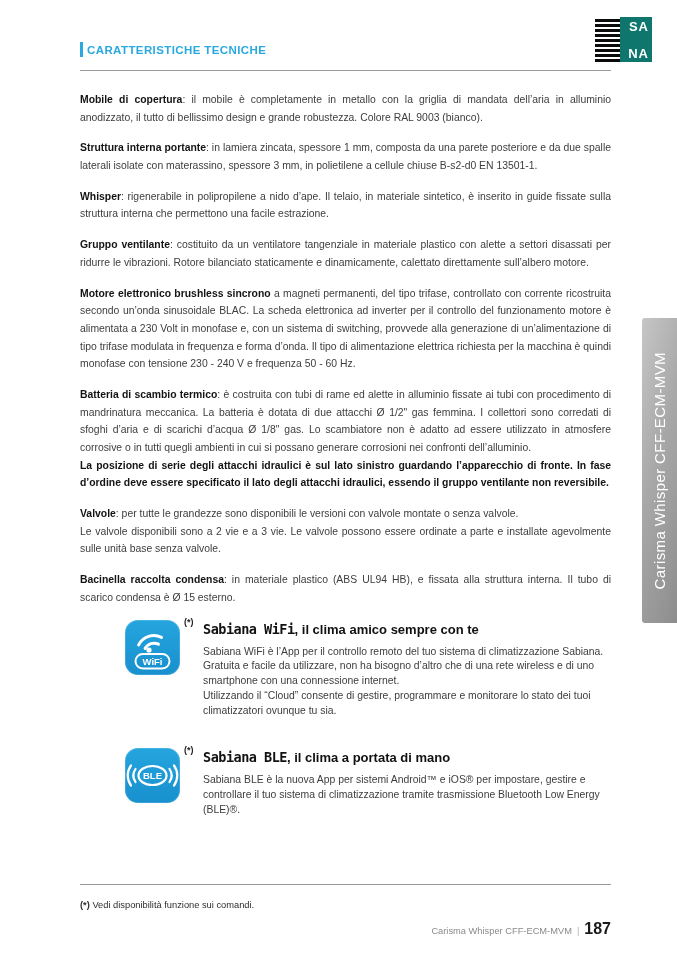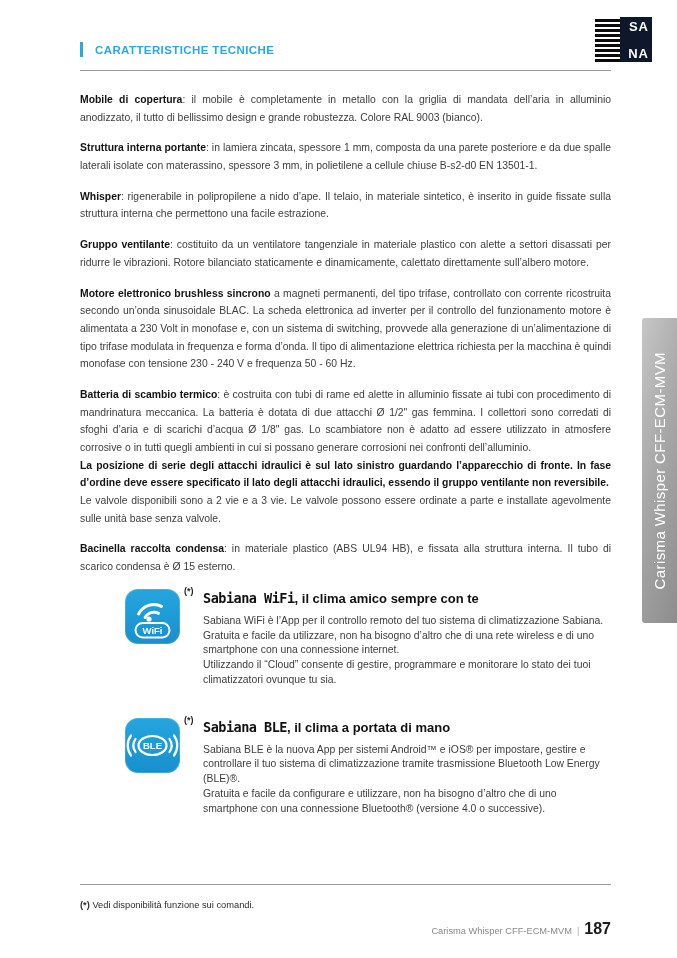--- a/index.html
+++ b/index.html
@@ -1,28 +1,28 @@
 <!DOCTYPE html>
 <html><head>
 <meta charset="utf-8">
 <style>
   html,body{margin:0;padding:0;}
   body{background:#d8d8d8;font-family:"Liberation Sans","DejaVu Sans",sans-serif;}
   .page{position:relative;width:677px;height:958px;background:#ffffff;margin:0 auto;overflow:hidden;}
 
   
-  .logo{position:absolute;top:17px;right:25px;width:57px;height:45px;background:#0f172a;display:flex;}
+  .logo{position:absolute;top:17px;right:25px;width:57px;height:45px;background:#0f766e;display:flex;}
   .logo-stripes{width:44%;height:100%;background:repeating-linear-gradient(0deg,#0b0b0b 0 3px,#ffffff 3px 5px);}
   .logo-letters{flex:1;display:flex;flex-direction:column;justify-content:space-between;align-items:flex-end;padding:3px 3px 2px 0;}
   .logo-letters span{color:#ffffff;font-weight:bold;font-size:13px;line-height:1;letter-spacing:1px;}
 
   
   .content{position:absolute;left:80px;top:36px;width:531px;}
 
-  .section-header{display:flex;align-items:center;gap:12px;margin-top:6px;}
+  .section-header{display:flex;align-items:center;gap:4px;margin-top:6px;}
   .accent-bar{width:3px;height:15px;background:#29A9E0;flex:0 0 3px;}
   .section-title{color:#29A9E0;font-size:11.5px;font-weight:bold;letter-spacing:0.4px;}
   .header-rule{border:none;border-top:1px solid #9a9a9a;margin:13px 0 0 0;height:0;}
 
   .paragraphs{margin-top:20px;}
   .para{font-size:10.4px;line-height:1.7;color:#3d3d3d;text-align:justify;margin:0 0 13px 0;}
   .para strong{color:#141414;}
   .para.attached{margin-top:-13px;}
 
   
@@ -77,20 +77,21 @@
     <hr class="header-rule">
 
     <div class="paragraphs">
       <p class="para"><strong>Mobile di copertura</strong><span>: il mobile è completamente in metallo con la griglia di mandata dell’aria in alluminio anodizzato, il tutto di bellissimo design e grande robustezza. Colore RAL 9003 (bianco).</span></p>
       <p class="para"><strong>Struttura interna portante</strong><span>: in lamiera zincata, spessore 1 mm, composta da una parete posteriore e da due spalle laterali isolate con materassino, spessore 3 mm, in polietilene a cellule chiuse B-s2-d0 EN 13501-1.</span></p>
       <p class="para"><strong>Whisper</strong><span>: rigenerabile in polipropilene a nido d’ape. Il telaio, in materiale sintetico, è inserito in guide fissate sulla struttura interna che permettono una facile estrazione.</span></p>
       <p class="para"><strong>Gruppo ventilante</strong><span>: costituito da un ventilatore tangenziale in materiale plastico con alette a settori disassati per ridurre le vibrazioni. Rotore bilanciato staticamente e dinamicamente, calettato direttamente sull’albero motore.</span></p>
       <p class="para"><strong>Motore elettronico brushless sincrono</strong><span> a magneti permanenti, del tipo trifase, controllato con corrente ricostruita secondo un’onda sinusoidale BLAC. La scheda elettronica ad inverter per il controllo del funzionamento motore è alimentata a 230 Volt in monofase e, con un sistema di switching, provvede alla generazione di un’alimentazione di tipo trifase modulata in frequenza e forma d’onda. Il tipo di alimentazione elettrica richiesta per la macchina è quindi monofase con tensione 230 - 240 V e frequenza 50 - 60 Hz.</span></p>
       <p class="para"><strong>Batteria di scambio termico</strong><span>: è costruita con tubi di rame ed alette in alluminio fissate ai tubi con procedimento di mandrinatura meccanica. La batteria è dotata di due attacchi Ø 1/2" gas femmina. I collettori sono corredati di sfoghi d’aria e di scarichi d’acqua Ø 1/8" gas. Lo scambiatore non è adatto ad essere utilizzato in atmosfere corrosive o in tutti quegli ambienti in cui si possano generare corrosioni nei confronti dell’alluminio.</span></p>
       <p class="para attached"><strong>La posizione di serie degli attacchi idraulici è sul lato sinistro guardando l’apparecchio di fronte. In fase d’ordine deve essere specificato il lato degli attacchi idraulici, essendo il gruppo ventilante non reversibile.</strong><span></span></p>
+      <p class="para"><strong>Valvole</strong><span>: per tutte le grandezze sono disponibili le versioni con valvole montate o senza valvole.</span></p>
       <p class="para attached"><strong></strong><span>Le valvole disponibili sono a 2 vie e a 3 vie. Le valvole possono essere ordinate a parte e installate agevolmente sulle unità base senza valvole.</span></p>
       <p class="para"><strong>Bacinella raccolta condensa</strong><span>: in materiale plastico (ABS UL94 HB), e fissata alla struttura interna. Il tubo di scarico condensa è Ø 15 esterno.</span></p>
     </div>
 
     <div class="features">
 
       <div class="feature-row">
         <div class="icon-col">
           <div class="app-icon">
             <svg viewBox="0 0 55 55" width="55" height="55">
@@ -128,21 +129,20 @@
               </g>
             </svg>
           </div>
           <span class="marker">(*)</span>
         </div>
         <div class="feature-text">
           <div class="feature-title">
             <span class="brand">Sabiana BLE</span><span class="title-rest">, il clima a portata di mano</span>
           </div>
           <p class="feature-body">Sabiana BLE è la nuova App per sistemi Android™ e iOS® per impostare, gestire e controllare il tuo sistema di climatizzazione tramite trasmissione Bluetooth Low Energy (BLE)®.</p>
-          <p class="feature-body">Gratuita e facile da configurare e utilizzare, non ha bisogno d’altro che di uno smartphone con una connessione Bluetooth® (versione 4.0 o successive).</p>
         </div>
       </div>
 
     </div>
   </div>
 
   <hr class="footer-rule">
   <div class="footnote">
     <b>(*)</b><span> Vedi disponibilità funzione sui comandi.</span>
   </div>

